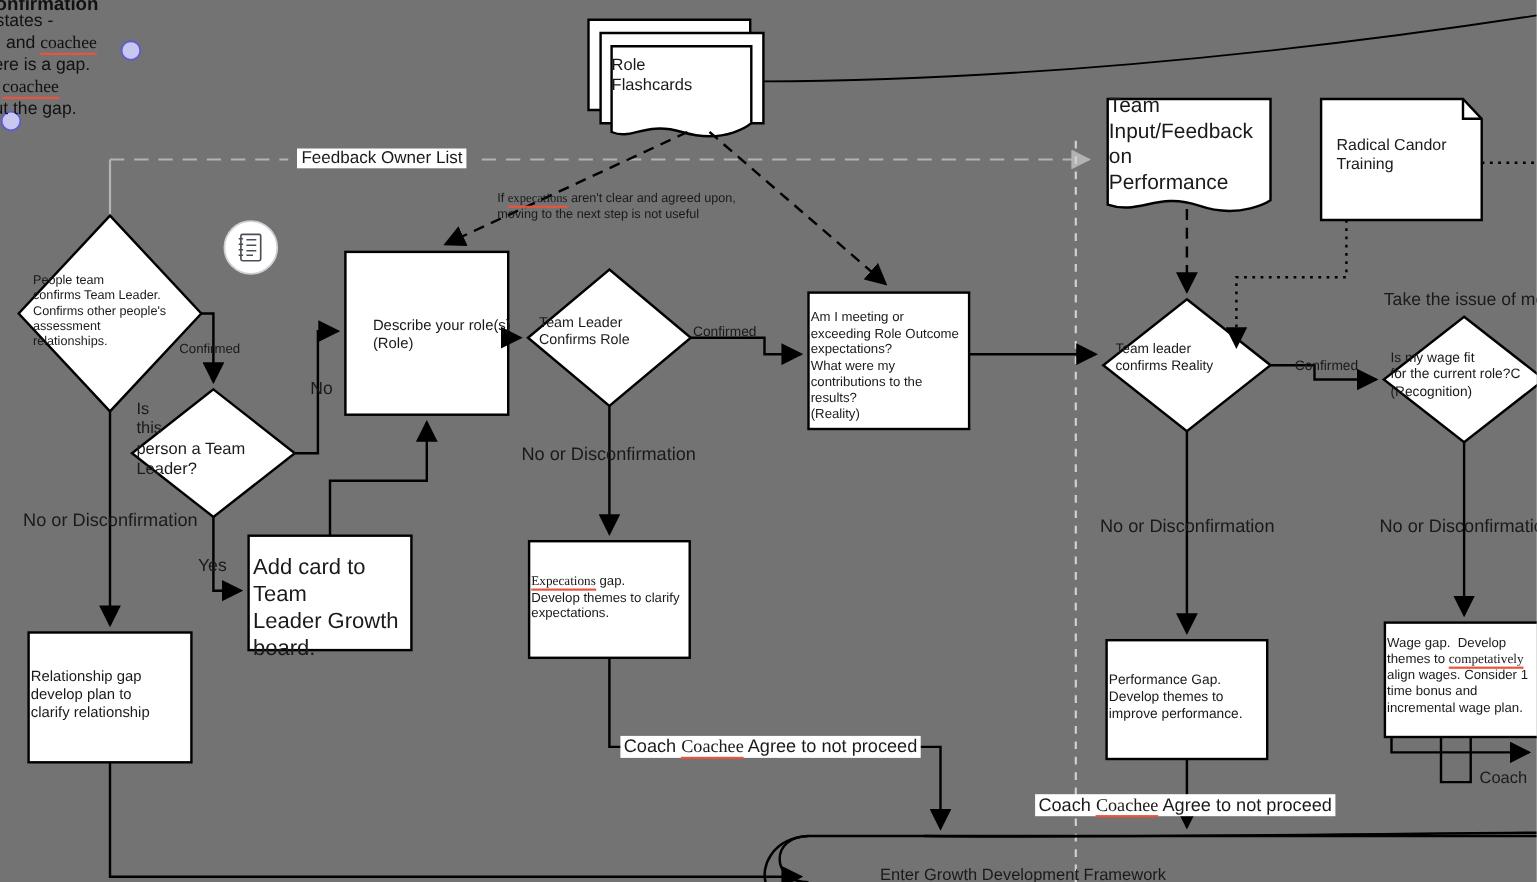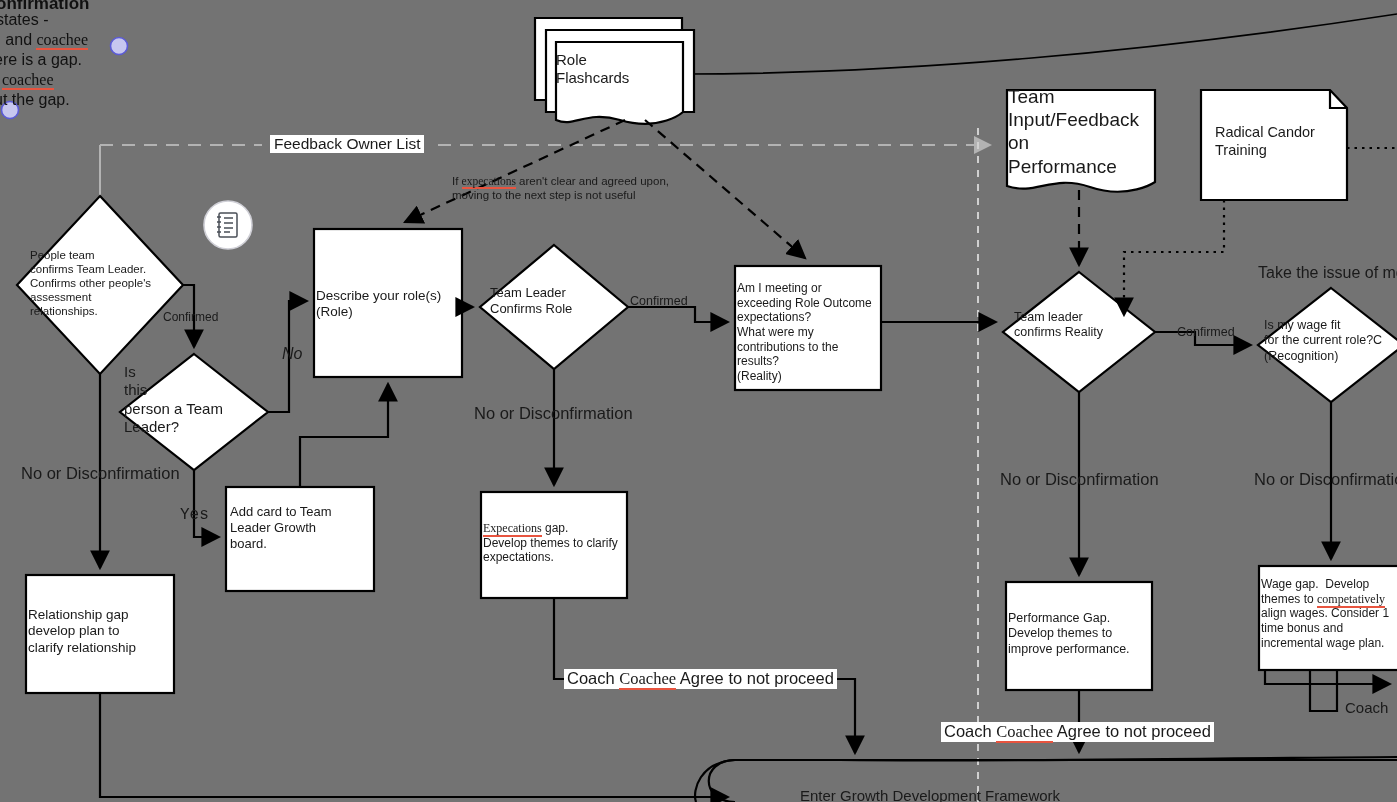--- a/index.html
+++ b/index.html
@@ -159,29 +159,29 @@
 confirms Team Leader.
 Confirms other people's
 assessment
 relationships.</div>
 
   <div class="nodetext" style="left:124px;top:363px;width:142px;font-size:15px;">Is
 this
 person a Team
 Leader?</div>
 
-  <div class="nodetext" style="left:230px;top:504px;width:140px;font-size:13px;">Add card to Team
+  <div class="nodetext" style="left:230px;top:504px;width:140px;font-size:20px;">Add card to Team
 Leader Growth
 board.</div>
 
   <div class="nodetext" style="left:28px;top:607px;width:144px;font-size:13.5px;">Relationship gap
 develop plan to
 clarify relationship</div>
 
-  <div class="nodetext" style="left:316px;top:288px;width:144px;font-size:13.5px;">Describe your role(s)
+  <div class="nodetext" style="left:316px;top:288px;width:144px;font-size:13.5px;padding-left:23px;">Describe your role(s)
 (Role)</div>
 
   <div class="nodetext" style="left:490px;top:285px;width:130px;font-size:13px;">Team Leader
 Confirms Role</div>
 
   <div class="nodetext" style="left:483px;top:521px;width:142px;font-size:12px;"><span class="misspell">Expecations</span> gap.<br>Develop themes to clarify<br>expectations.</div>
 
   <div class="nodetext" style="left:737px;top:281px;width:142px;font-size:12px;">Am I meeting or
 exceeding Role Outcome
 expectations?
@@ -207,23 +207,23 @@
   <div class="nodetext" style="left:1264px;top:318px;width:150px;font-size:12.5px;">Is my wage fit
 for the current role?C
 (Recognition)</div>
 
   <div class="nodetext" style="left:1261px;top:577px;width:148px;font-size:12px;">Wage gap.&nbsp; Develop<br>themes to <span class="misspell">competatively</span><br>align wages. Consider 1<br>time bonus and<br>incremental wage plan.</div>
 
   <div class="nodetext" style="left:800px;top:787px;width:560px;font-size:15px;">Enter Growth Development Framework</div>
 
   <div class="edgelbl" style="left:163px;top:310px;font-size:12px;">Confirmed</div>
 
-  <div class="edgelbl" style="left:282px;top:345px;font-size:16px;font-style:italic;">No</div>
-
-  <div class="edgelbl" style="left:180px;top:506px;font-size:16px;font-family:Liberation Mono, monospace;">Yes</div>
+  <div class="edgelbl" style="left:282px;top:345px;font-size:16px;">No</div>
+
+  <div class="edgelbl" style="left:180px;top:506px;font-size:16px;">Yes</div>
 
   <div class="edgelbl" style="left:21px;top:464px;font-size:16.5px;">No or Disconfirmation</div>
 
   <div class="edgelbl" style="left:474px;top:404px;font-size:16.5px;">No or Disconfirmation</div>
 
   <div class="edgelbl" style="left:630px;top:294px;font-size:12.5px;">Confirmed</div>
 
   <div class="edgelbl" style="left:1177px;top:325px;font-size:12.5px;">Confirmed</div>
 
   <div class="edgelbl" style="left:1000px;top:470px;font-size:16.5px;">No or Disconfirmation</div>

